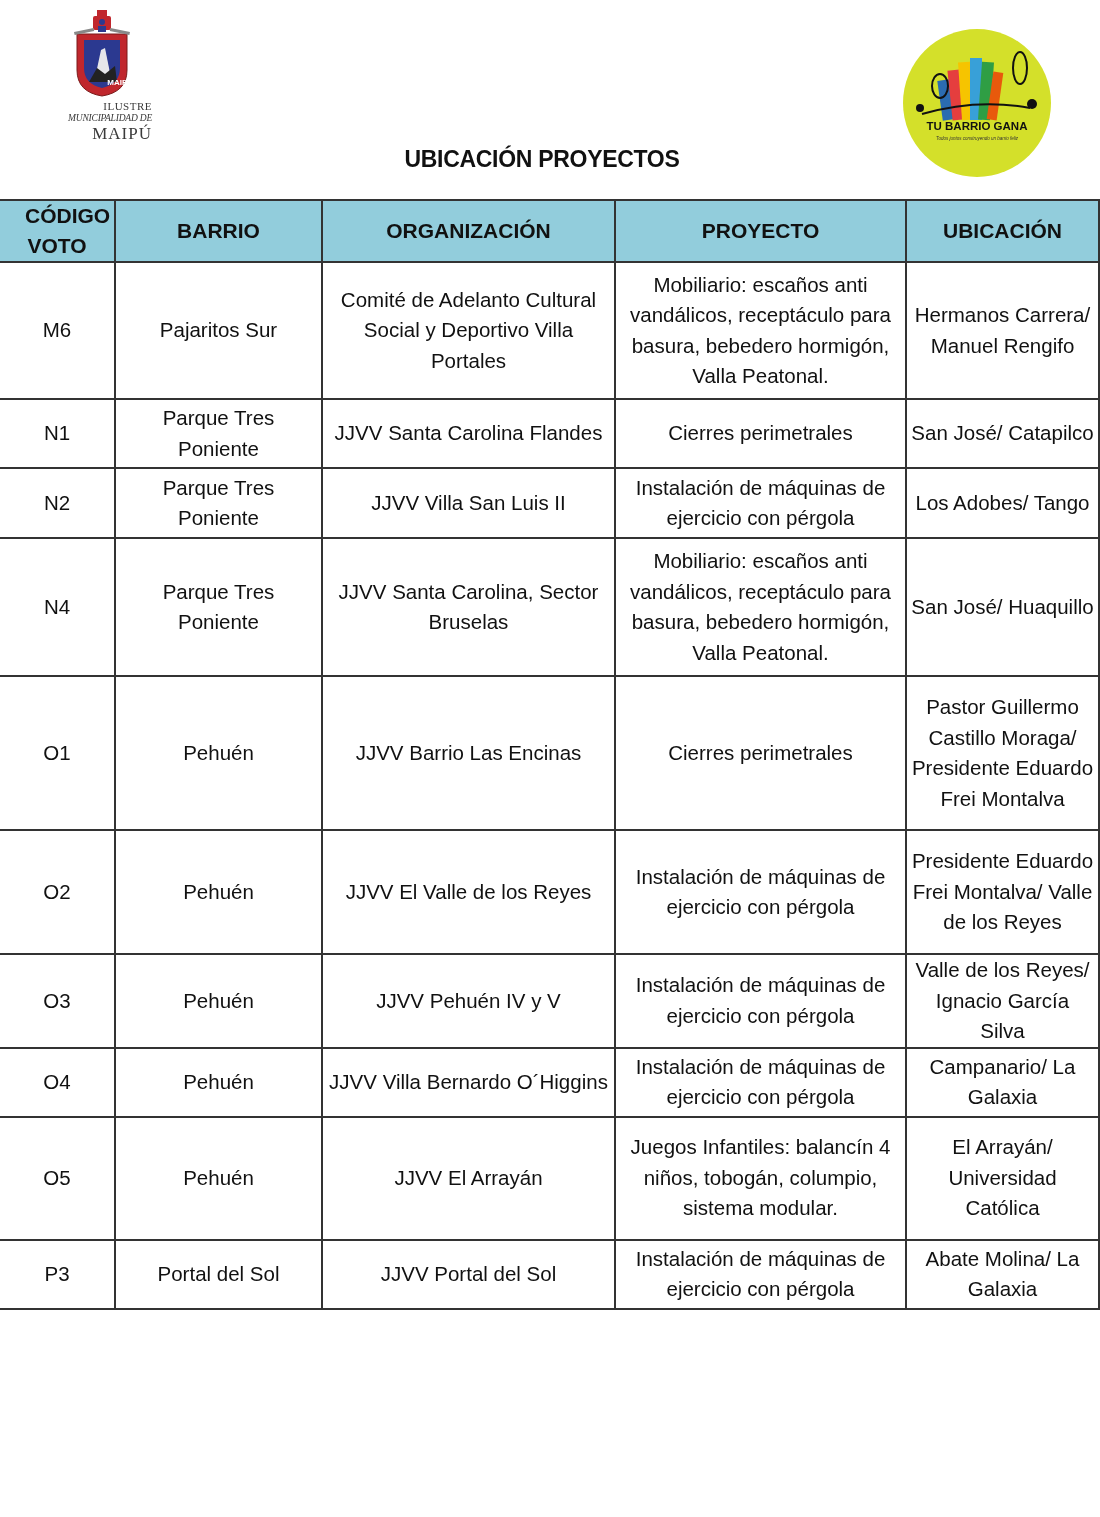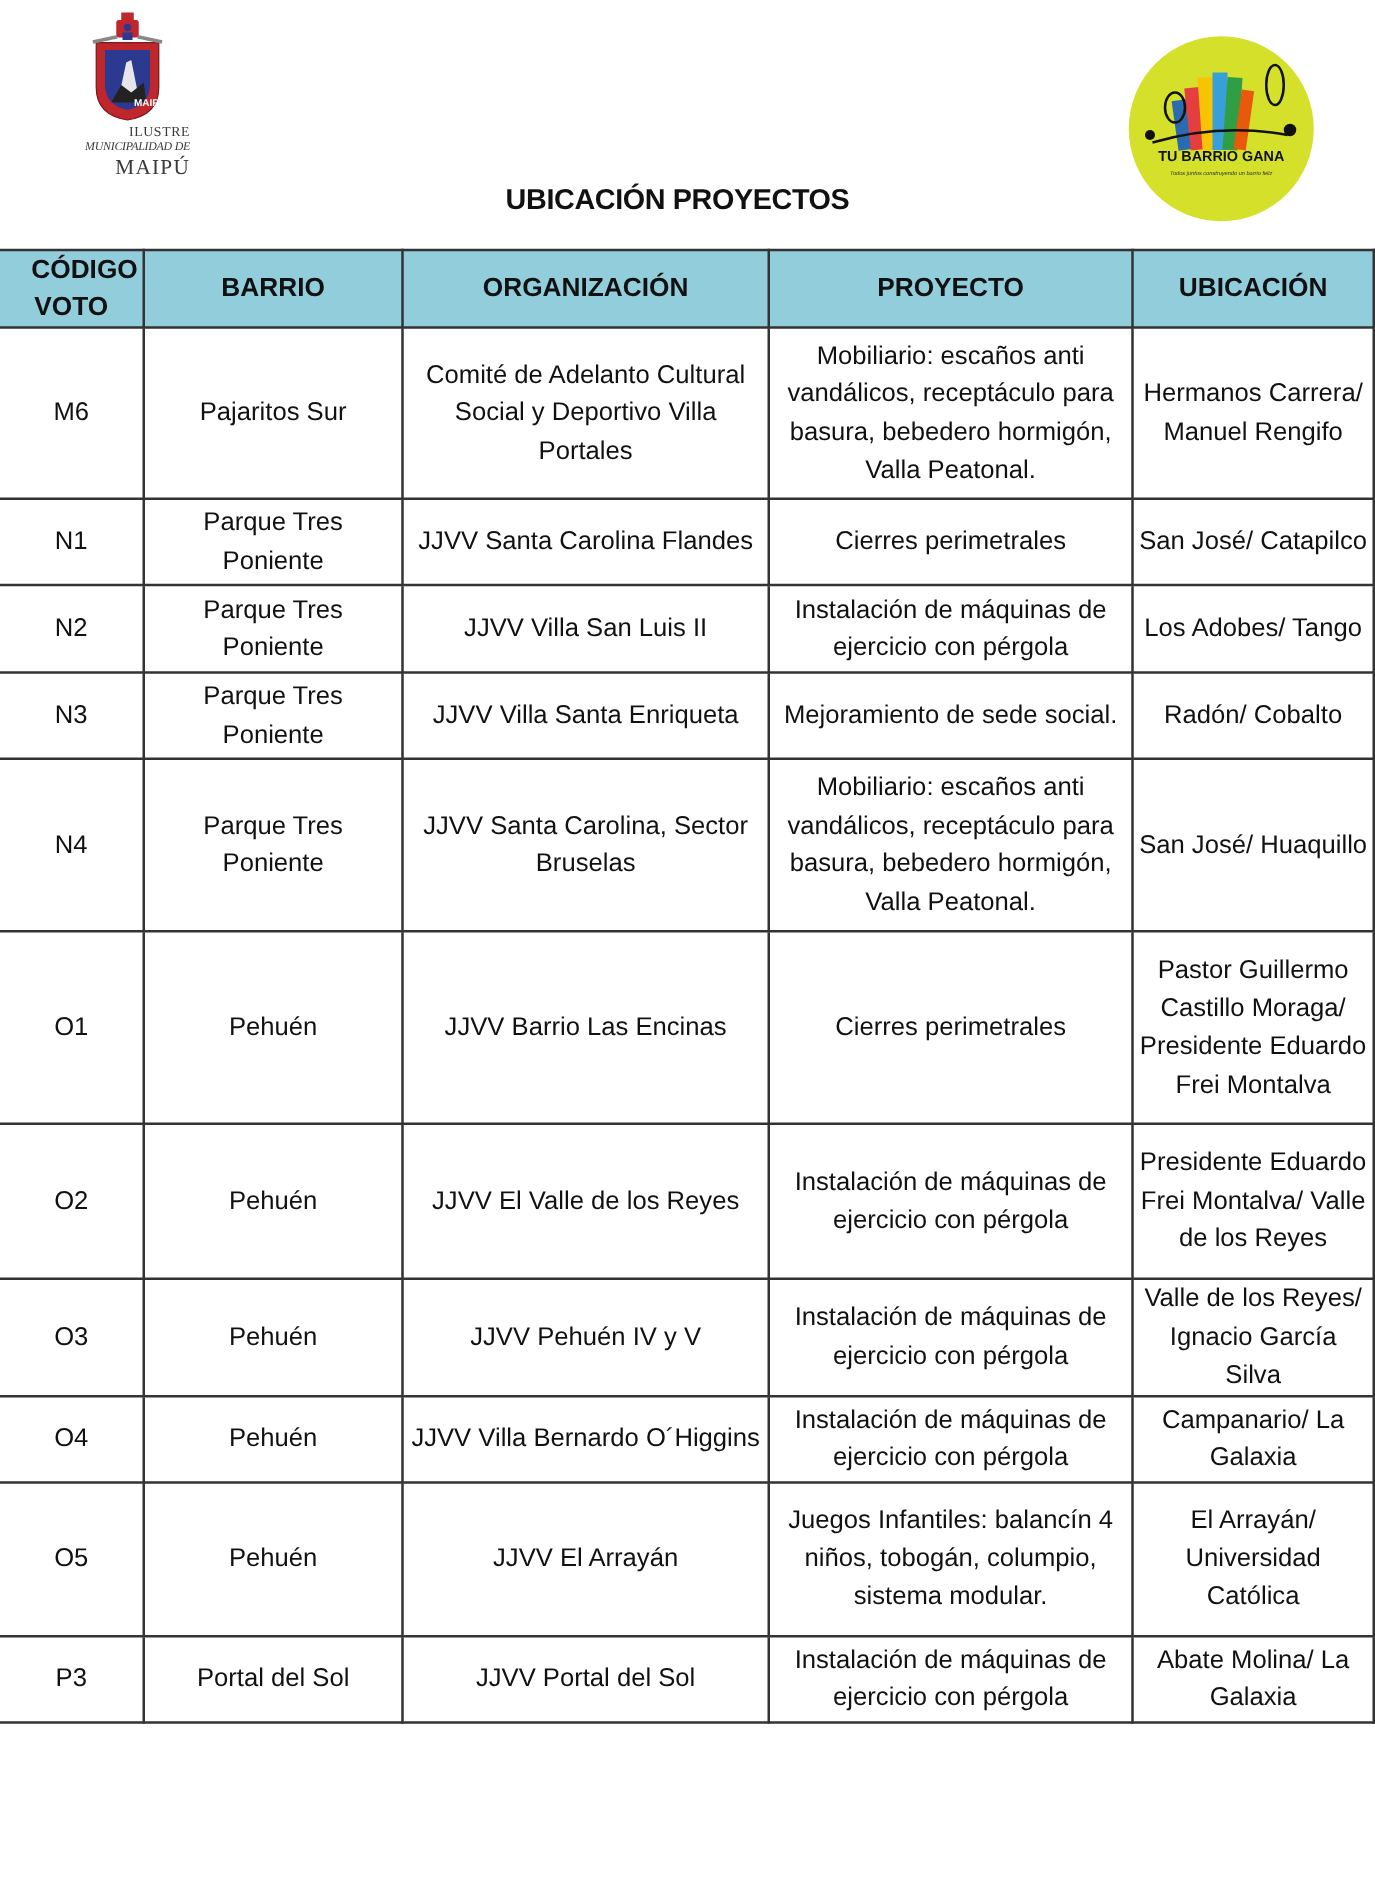--- a/index.html
+++ b/index.html
@@ -97,27 +97,20 @@
       <td>Cierres perimetrales</td>
       <td>San José/ Catapilco</td>
     </tr>
     <tr style="height:70px">
       <td>N2</td>
       <td>Parque Tres Poniente</td>
       <td>JJVV Villa San Luis II</td>
       <td>Instalación de máquinas de ejercicio con pérgola</td>
       <td>Los Adobes/ Tango</td>
     </tr>
-    <tr style="height:69px">
-      <td>N3</td>
-      <td>Parque Tres Poniente</td>
-      <td>JJVV Villa Santa Enriqueta</td>
-      <td>Mejoramiento de sede social.</td>
-      <td>Radón/ Cobalto</td>
-    </tr>
     <tr style="height:138px">
       <td>N4</td>
       <td>Parque Tres Poniente</td>
       <td>JJVV Santa Carolina, Sector Bruselas</td>
       <td>Mobiliario: escaños anti vandálicos, receptáculo para basura, bebedero hormigón, Valla Peatonal.</td>
       <td>San José/ Huaquillo</td>
     </tr>
     <tr style="height:154px">
       <td>O1</td>
       <td>Pehuén</td>

